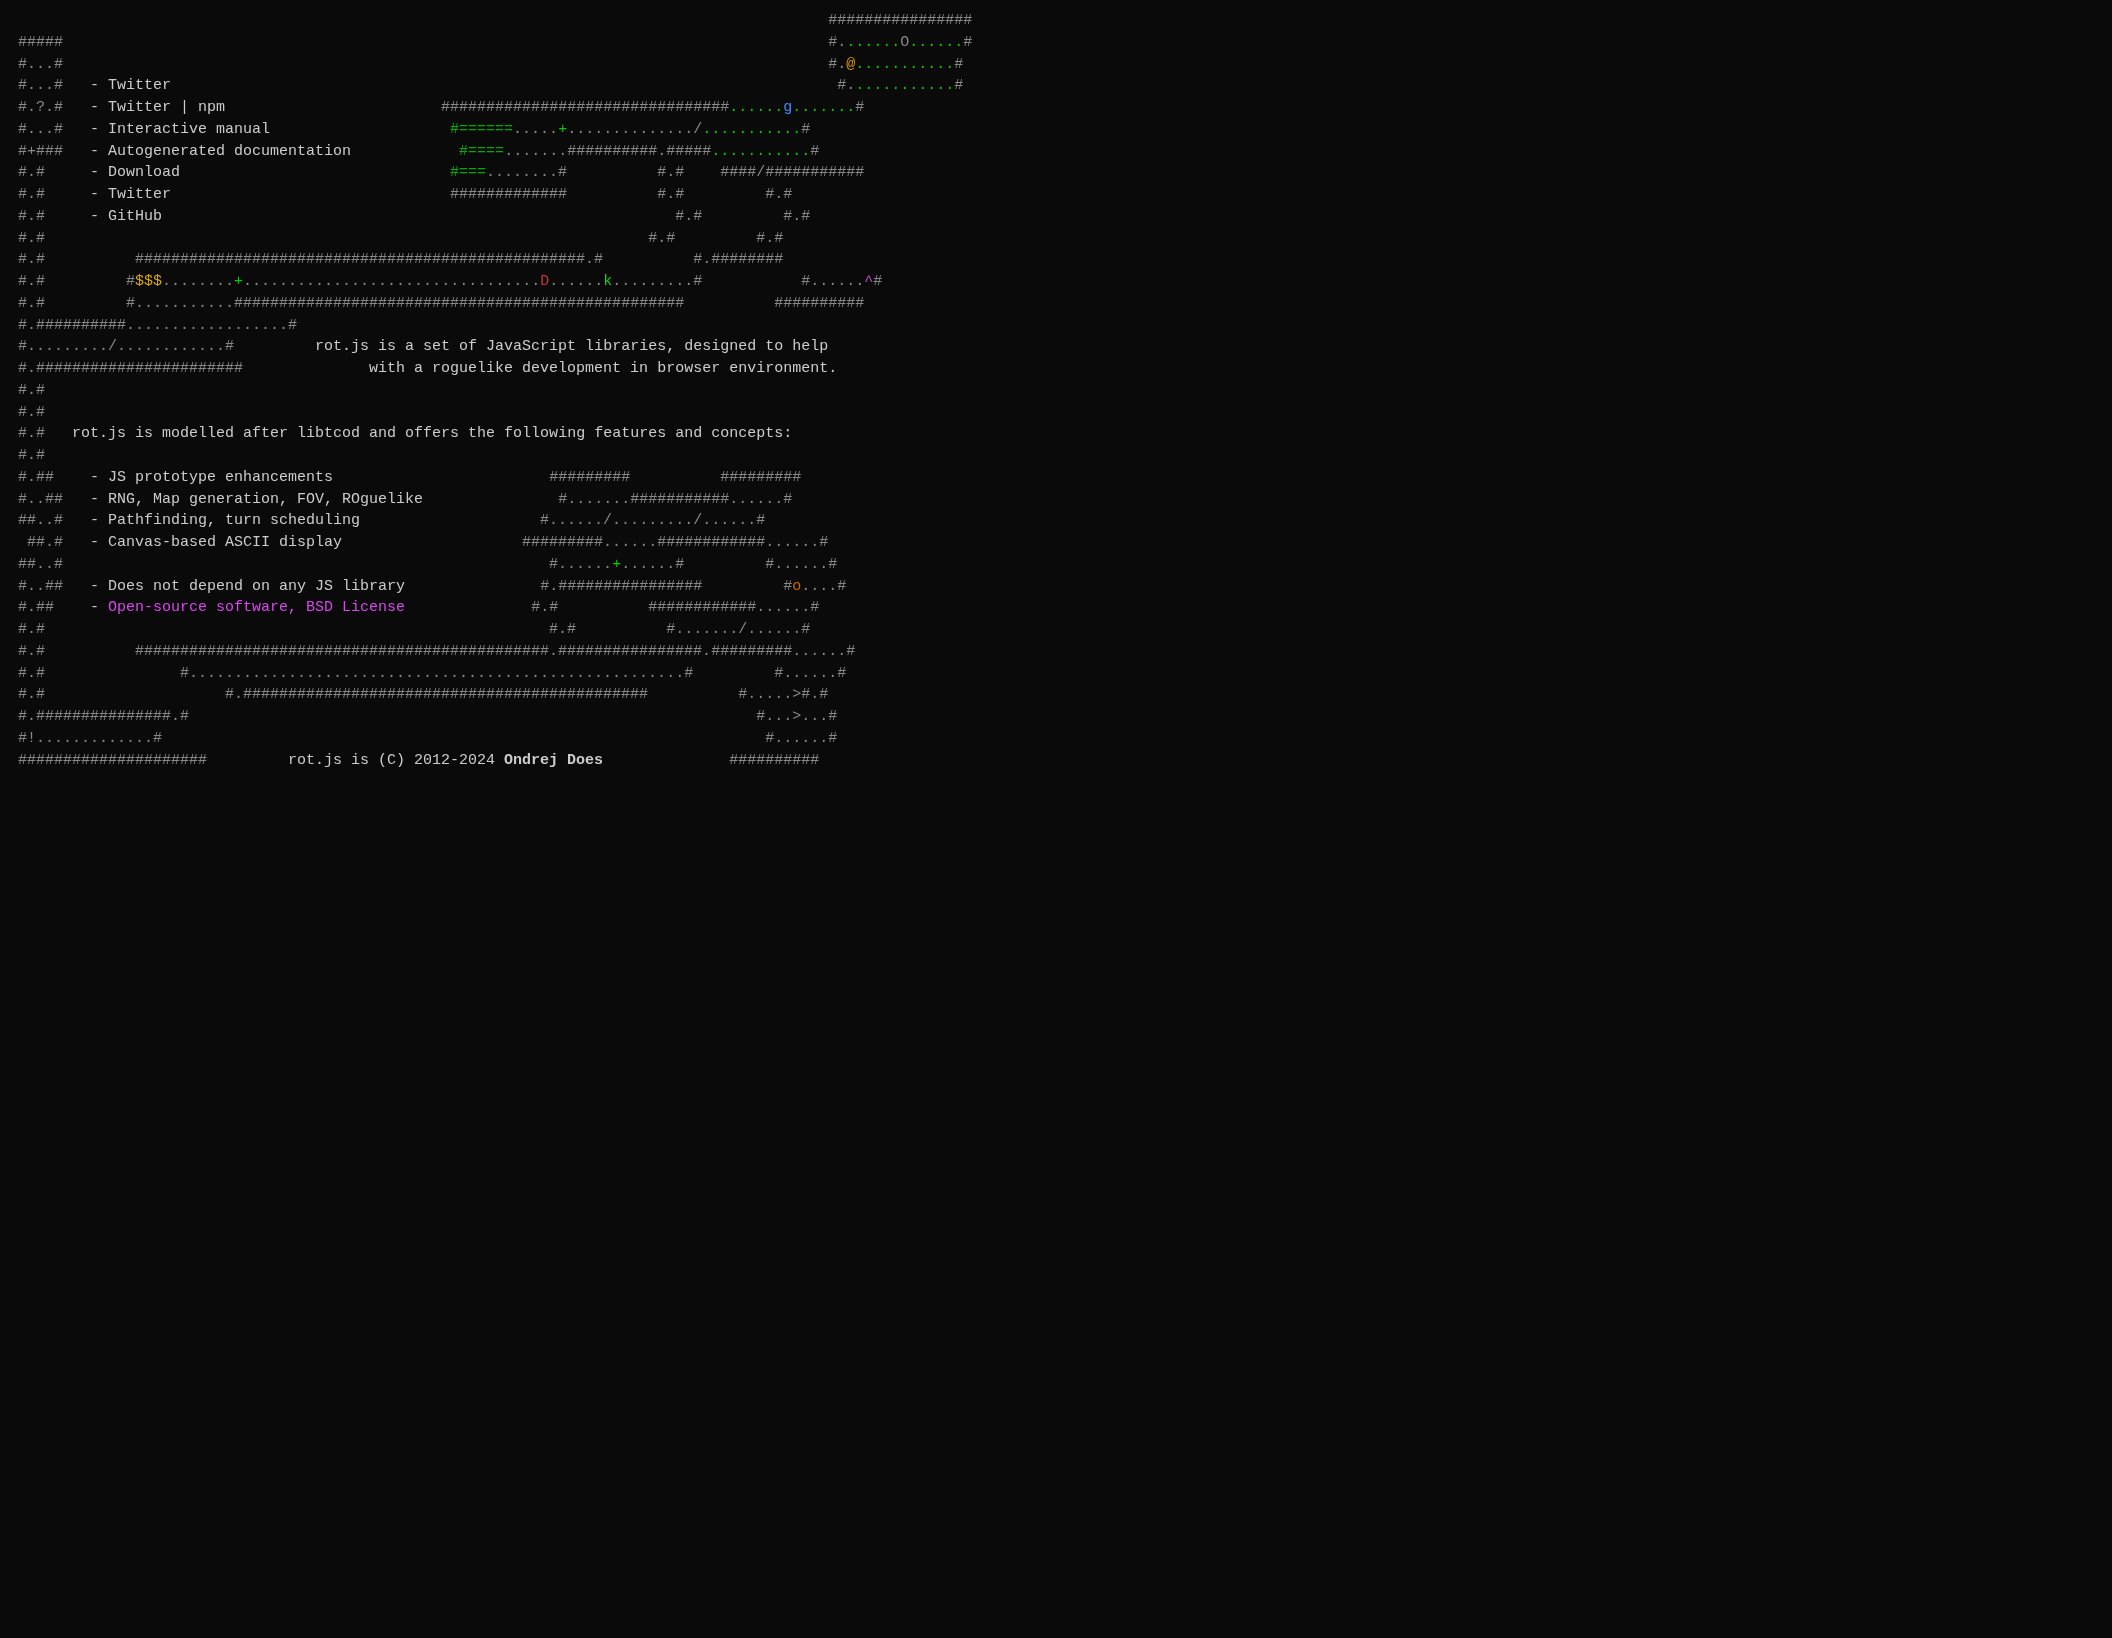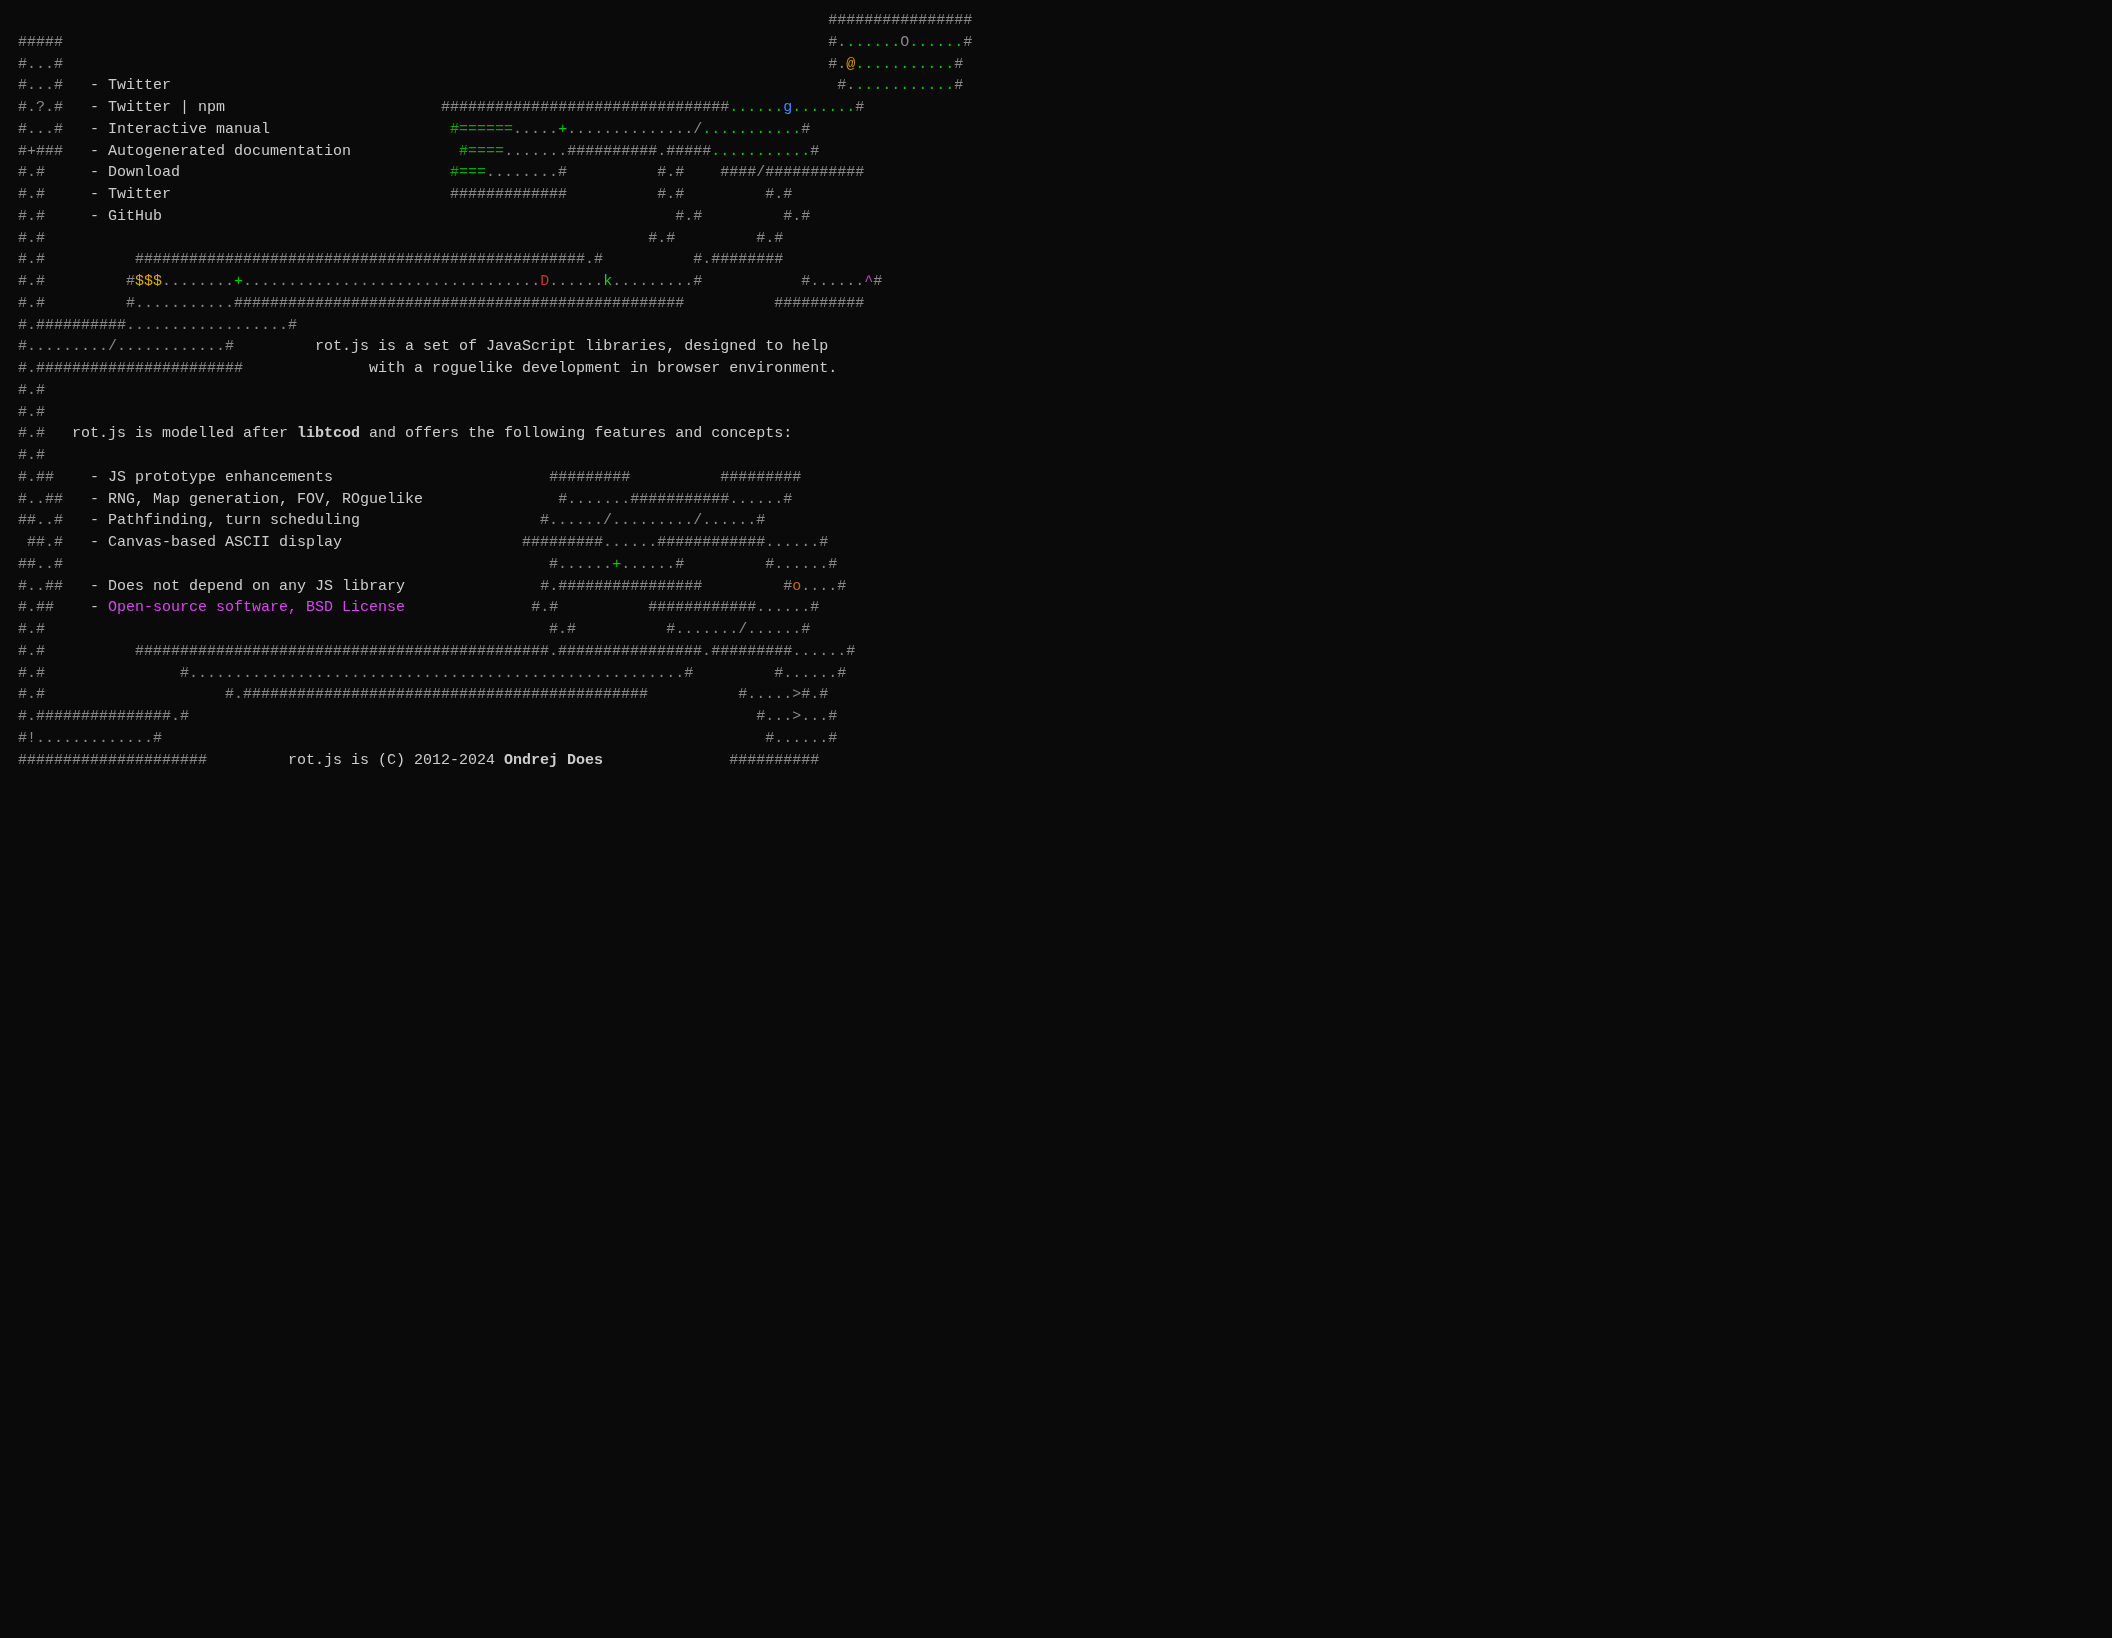--- a/index.html
+++ b/index.html
@@ -38,21 +38,21 @@
 <span style="color:#888">#.#</span>     - <span style="color:#cccccc">GitHub</span>                                                         <span style="color:#888">#.#</span>         <span style="color:#888">#.#</span>
 <span style="color:#888">#.#</span>                                                                   <span style="color:#888">#.#</span>         <span style="color:#888">#.#</span>
 <span style="color:#888">#.#</span>          <span style="color:#888">##################################################.#</span>          <span style="color:#888">#.########</span>
 <span style="color:#888">#.#</span>         <span style="color:#888">#</span><span style="color:#ddaa00">$$$</span><span style="color:#888">........</span><span style="color:#00cc00">+</span><span style="color:#888">.................................</span><span style="color:#cc3333">D</span><span style="color:#888">......</span><span style="color:#22cc22">k</span><span style="color:#888">.........</span><span style="color:#888">#</span>           <span style="color:#888">#......</span><span style="color:#cc44cc">^</span><span style="color:#888">#</span>
 <span style="color:#888">#.#</span>         <span style="color:#888">#...........</span><span style="color:#888">##################################################</span>          <span style="color:#888">##########</span>
 <span style="color:#888">#.##########</span><span style="color:#888">..................#</span>
 <span style="color:#888">#.........</span><span style="color:#888">/</span><span style="color:#888">............#</span>         <span style="color:#cccccc">rot.js is a set of JavaScript libraries, designed to help</span>
 <span style="color:#888">#.#######################</span>              <span style="color:#cccccc">with a roguelike development in browser environment.</span>
 <span style="color:#888">#.#</span>
 <span style="color:#888">#.#</span>
-<span style="color:#888">#.#</span>   <span style="color:#cccccc">rot.js is modelled after <span style="font-weight:bold">libtcod</span> and offers the following features and concepts:</span>
+<span style="color:#888">#.#</span>   <span style="color:#cccccc">rot.js is modelled after <span style="font-weight:normal">libtcod</span> and offers the following features and concepts:</span>
 <span style="color:#888">#.#</span>
 <span style="color:#888">#.##</span>    - <span style="color:#cccccc">JS prototype enhancements</span>                        <span style="color:#888">#########</span>          <span style="color:#888">#########</span>
 <span style="color:#888">#..##</span>   - <span style="color:#cccccc">RNG, Map generation, FOV, ROguelike</span>               <span style="color:#888">#.......</span><span style="color:#888">###########</span><span style="color:#888">......#</span>
 <span style="color:#888">##..#</span>   - <span style="color:#cccccc">Pathfinding, turn scheduling</span>                    <span style="color:#888">#....../........./</span><span style="color:#888">......#</span>
 <span style="color:#888"> ##.#</span>   - <span style="color:#cccccc">Canvas-based ASCII display</span>                    <span style="color:#888">#########......</span><span style="color:#888">############</span><span style="color:#888">......#</span>
 <span style="color:#888">##..#</span>                                                      <span style="color:#888">#......</span><span style="color:#00cc00">+</span><span style="color:#888">......</span><span style="color:#888">#</span>         <span style="color:#888">#......</span><span style="color:#888">#</span>
 <span style="color:#888">#..##</span>   - <span style="color:#cccccc">Does not depend on any JS library</span>               <span style="color:#888">#.################</span>         <span style="color:#888">#</span><span style="color:#cc6600">o</span><span style="color:#888">....#</span>
 <span style="color:#888">#.##</span>    - <span style="color:#d946ef">Open-source software, BSD License</span>              <span style="color:#888">#.#</span>          <span style="color:#888">############</span><span style="color:#888">......#</span>
 <span style="color:#888">#.#</span>                                                        <span style="color:#888">#.#</span>          <span style="color:#888">#......./</span><span style="color:#888">......#</span>
 <span style="color:#888">#.#</span>          <span style="color:#888">##############################################.################.#########</span><span style="color:#888">......#</span>

